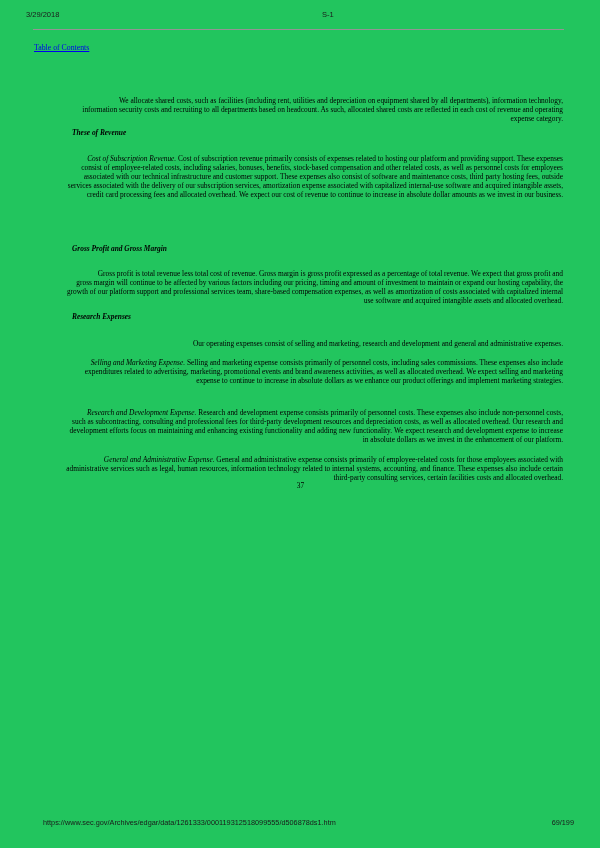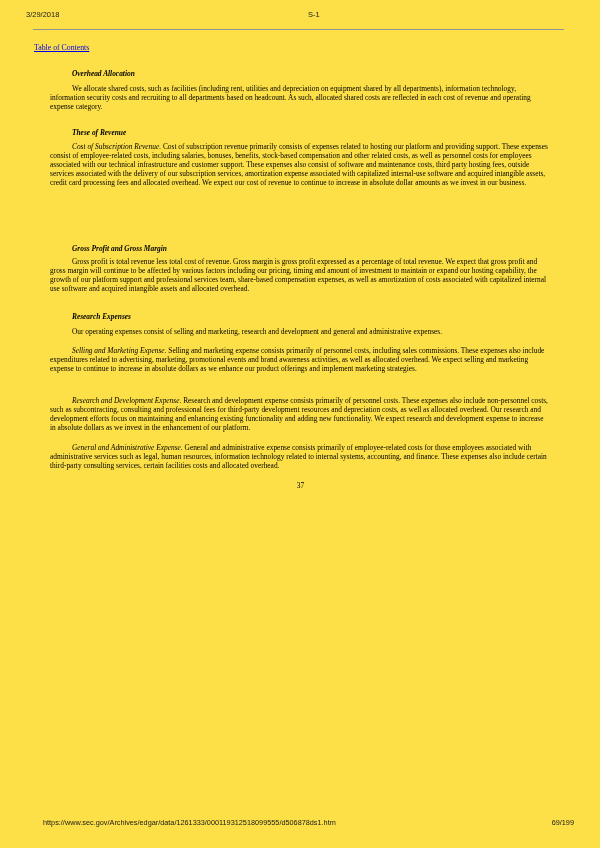--- a/index.html
+++ b/index.html
@@ -5,33 +5,33 @@
   html, body { margin: 0; padding: 0; }
   body {
     width: 600px; height: 848px;
     background: #ffffff;
     font-family: "Liberation Serif", serif;
     -webkit-font-smoothing: antialiased;
   }
   .page {
     position: relative;
     width: 600px; height: 848px;
-    background: #fde047;
+    background: #22c55e;
     overflow: hidden;
   }
   
   .print-meta {
     position: absolute;
     font-family: "Liberation Sans", sans-serif;
     font-size: 7.5px;
     color: #1a1a1a;
     white-space: nowrap;
   }
   .hdr-date   { top: 10px; left: 26px; }
-  .hdr-title  { top: 10px; left: 308px; }
+  .hdr-title  { top: 10px; left: 322px; }
   .ftr-url    { top: 818px; left: 27px; font-size: 7.3px; padding-left: 16px; }
   .ftr-page   { top: 818px; right: 26px; font-size: 7.3px; }
   .hdr-rule {
     position: absolute;
     top: 29px; left: 33px; width: 531px; height: 1px;
     background: #949494;
   }
   
   .toc-link {
     position: absolute;
@@ -49,25 +49,25 @@
     margin: 0;
     font-size: 7.4px;
     line-height: 9px;
     font-weight: bold;
     font-style: italic;
     color: #000000;
   }
   .para {
     position: absolute;
     left: 50px; width: 501px;
-    margin: 0;
+    margin: 12px;
     font-size: 7.4px;
     line-height: 9px;
     text-indent: 22px;
-    text-align: left;
+    text-align: right;
     color: #000000;
   }
   .lead { font-style: italic; }
   .pagenum {
     position: absolute;
     top: 481px; left: 50px; width: 501px;
     text-align: center;
     font-size: 7.4px;
     color: #000000;
   }
@@ -76,21 +76,20 @@
 <body>
 
 <div class="page">
 
   <span class="print-meta hdr-date">3/29/2018</span>
   <span class="print-meta hdr-title">S-1</span>
   <div class="hdr-rule"></div>
 
   <a href="#" class="toc-link">Table of Contents</a>
 
-  <h3 class="hd" style="top:69px">Overhead Allocation</h3>
 
   <p class="para" style="top:84px"><span>We allocate shared costs, such as facilities (including rent, utilities and depreciation on equipment shared by all departments), information technology, information security costs and recruiting to all departments based on headcount. As such, allocated shared costs are reflected in each cost of revenue and operating expense category.</span></p>
 
   <h3 class="hd" style="top:128px">These of Revenue</h3>
 
   <p class="para" style="top:142px"><i class="lead">Cost of Subscription Revenue.</i><span> Cost of subscription revenue primarily consists of expenses related to hosting our platform and providing support. These expenses consist of employee-related costs, including salaries, bonuses, benefits, stock-based compensation and other related costs, as well as personnel costs for employees associated with our technical infrastructure and customer support. These expenses also consist of software and maintenance costs, third party hosting fees, outside services associated with the delivery of our subscription services, amortization expense associated with capitalized internal-use software and acquired intangible assets, credit card processing fees and allocated overhead. We expect our cost of revenue to continue to increase in absolute dollar amounts as we invest in our business.</span></p>
 
 
   <h3 class="hd" style="top:244px">Gross Profit and Gross Margin</h3>
 

